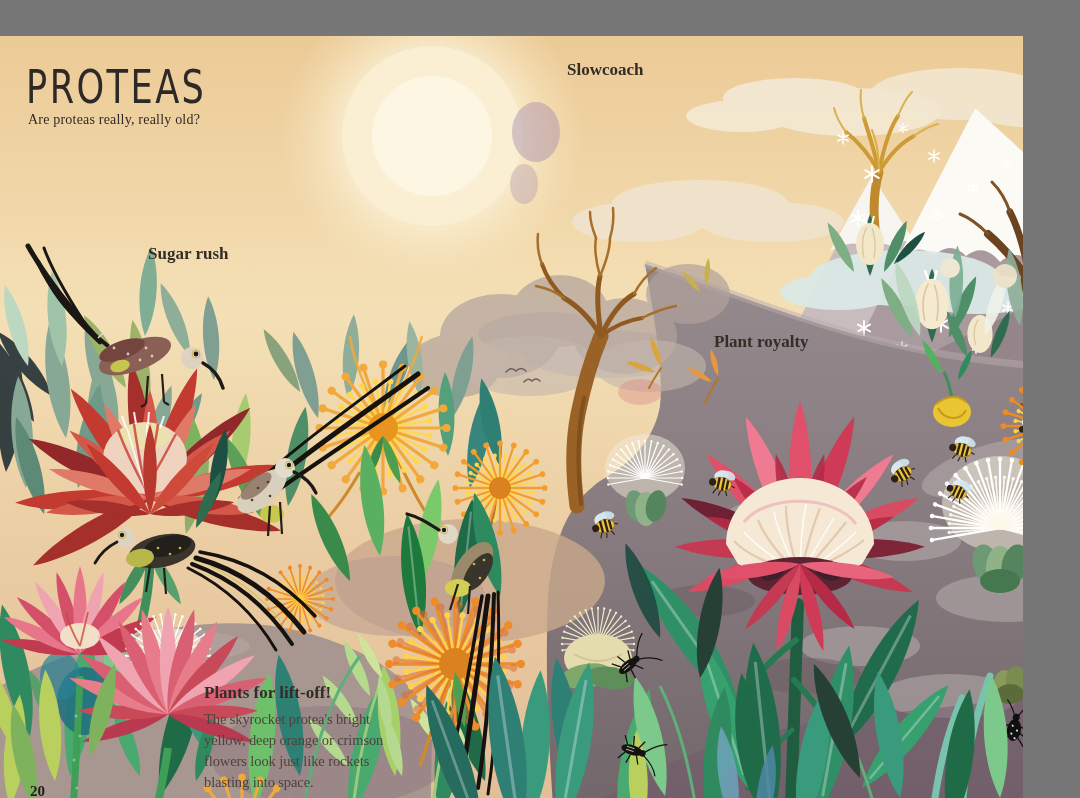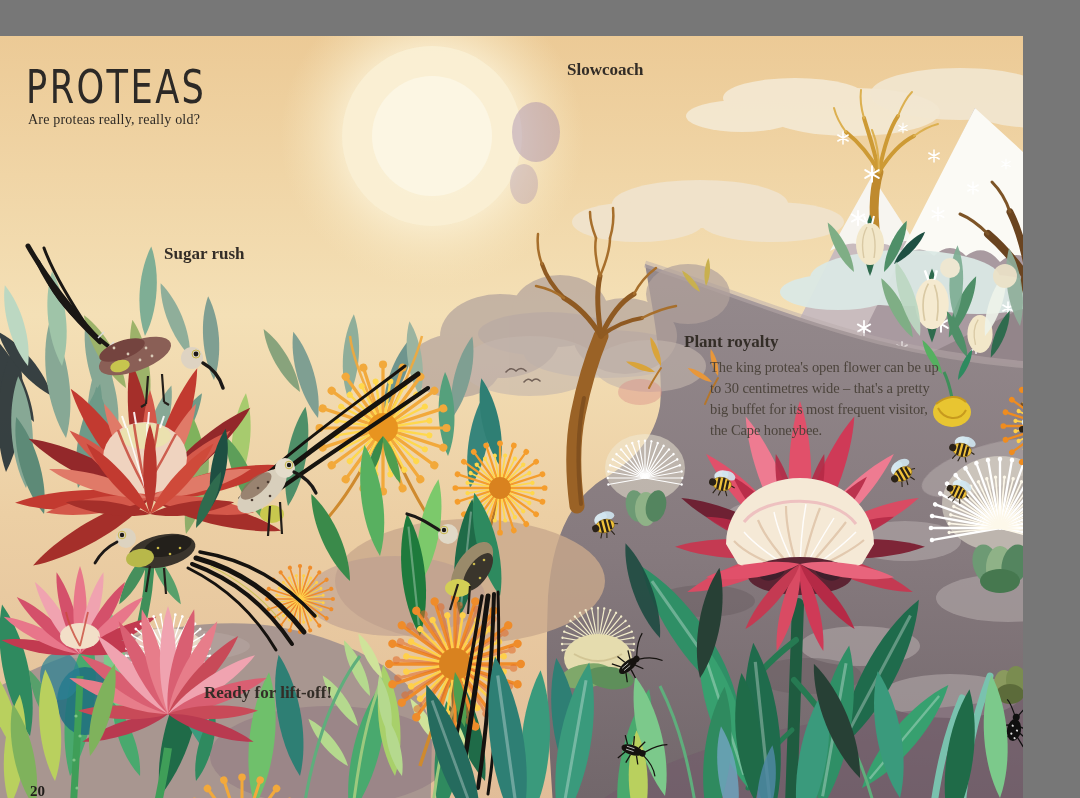--- a/index.html
+++ b/index.html
@@ -799,27 +799,27 @@
         <use href="#leaf" fill="#49a96e" transform="translate(1075,742) rotate(-14) scale(2)"></use>
         <use href="#leaf" fill="#274035" transform="translate(860,742) rotate(-22) scale(2.2)"></use>
   <use href="#leaf" fill="#1d4a40" opacity=".9" transform="translate(660,602) rotate(-20) scale(1.8)"></use>
         <use href="#leaf" fill="#274035" transform="translate(700,642) rotate(10) scale(2)"></use>
 </g>
 </svg>
 
 <h1 class="tx t-title" style="left:26px;top:24px">PROTEAS</h1>
 <h2 class="tx t-h1" style="left:28px;top:76px">Are proteas really, really old?</h2>
 
-<h3 class="tx t-h2" style="left:164px;top:208px">Sugar rush</h3>
+<h3 class="tx t-h2" style="left:148px;top:208px">Sugar rush</h3>
 
 <h3 class="tx t-h2" style="left:567px;top:24px">Slowcoach</h3>
 
-<h3 class="tx t-h2" style="left:684px;top:296px">Plant royalty</h3>
-<p class="tx t-body" style="left:710px;top:321px">The king protea's open flower can be up
-to 30 centimetres wide – that's a pretty
-big buffet for its most frequent visitor,
-the Cape honeybee.</p>
-
-<h3 class="tx t-h2" style="left:204px;top:647px">Ready for lift-off!</h3>
+<h3 class="tx t-h2" style="left:714px;top:296px">Plant royalty</h3>
+
+<h3 class="tx t-h2" style="left:204px;top:647px">Plants for lift-off!</h3>
+<p class="tx t-body" style="left:204px;top:673px">The skyrocket protea's bright
+yellow, deep orange or crimson
+flowers look just like rockets
+blasting into space.</p>
 
 <div class="tx t-page" style="left:30px;top:747px">20</div>
 <div class="tx t-page" style="left:1030px;top:746px">21</div>
 </div>
 
 </body></html>

